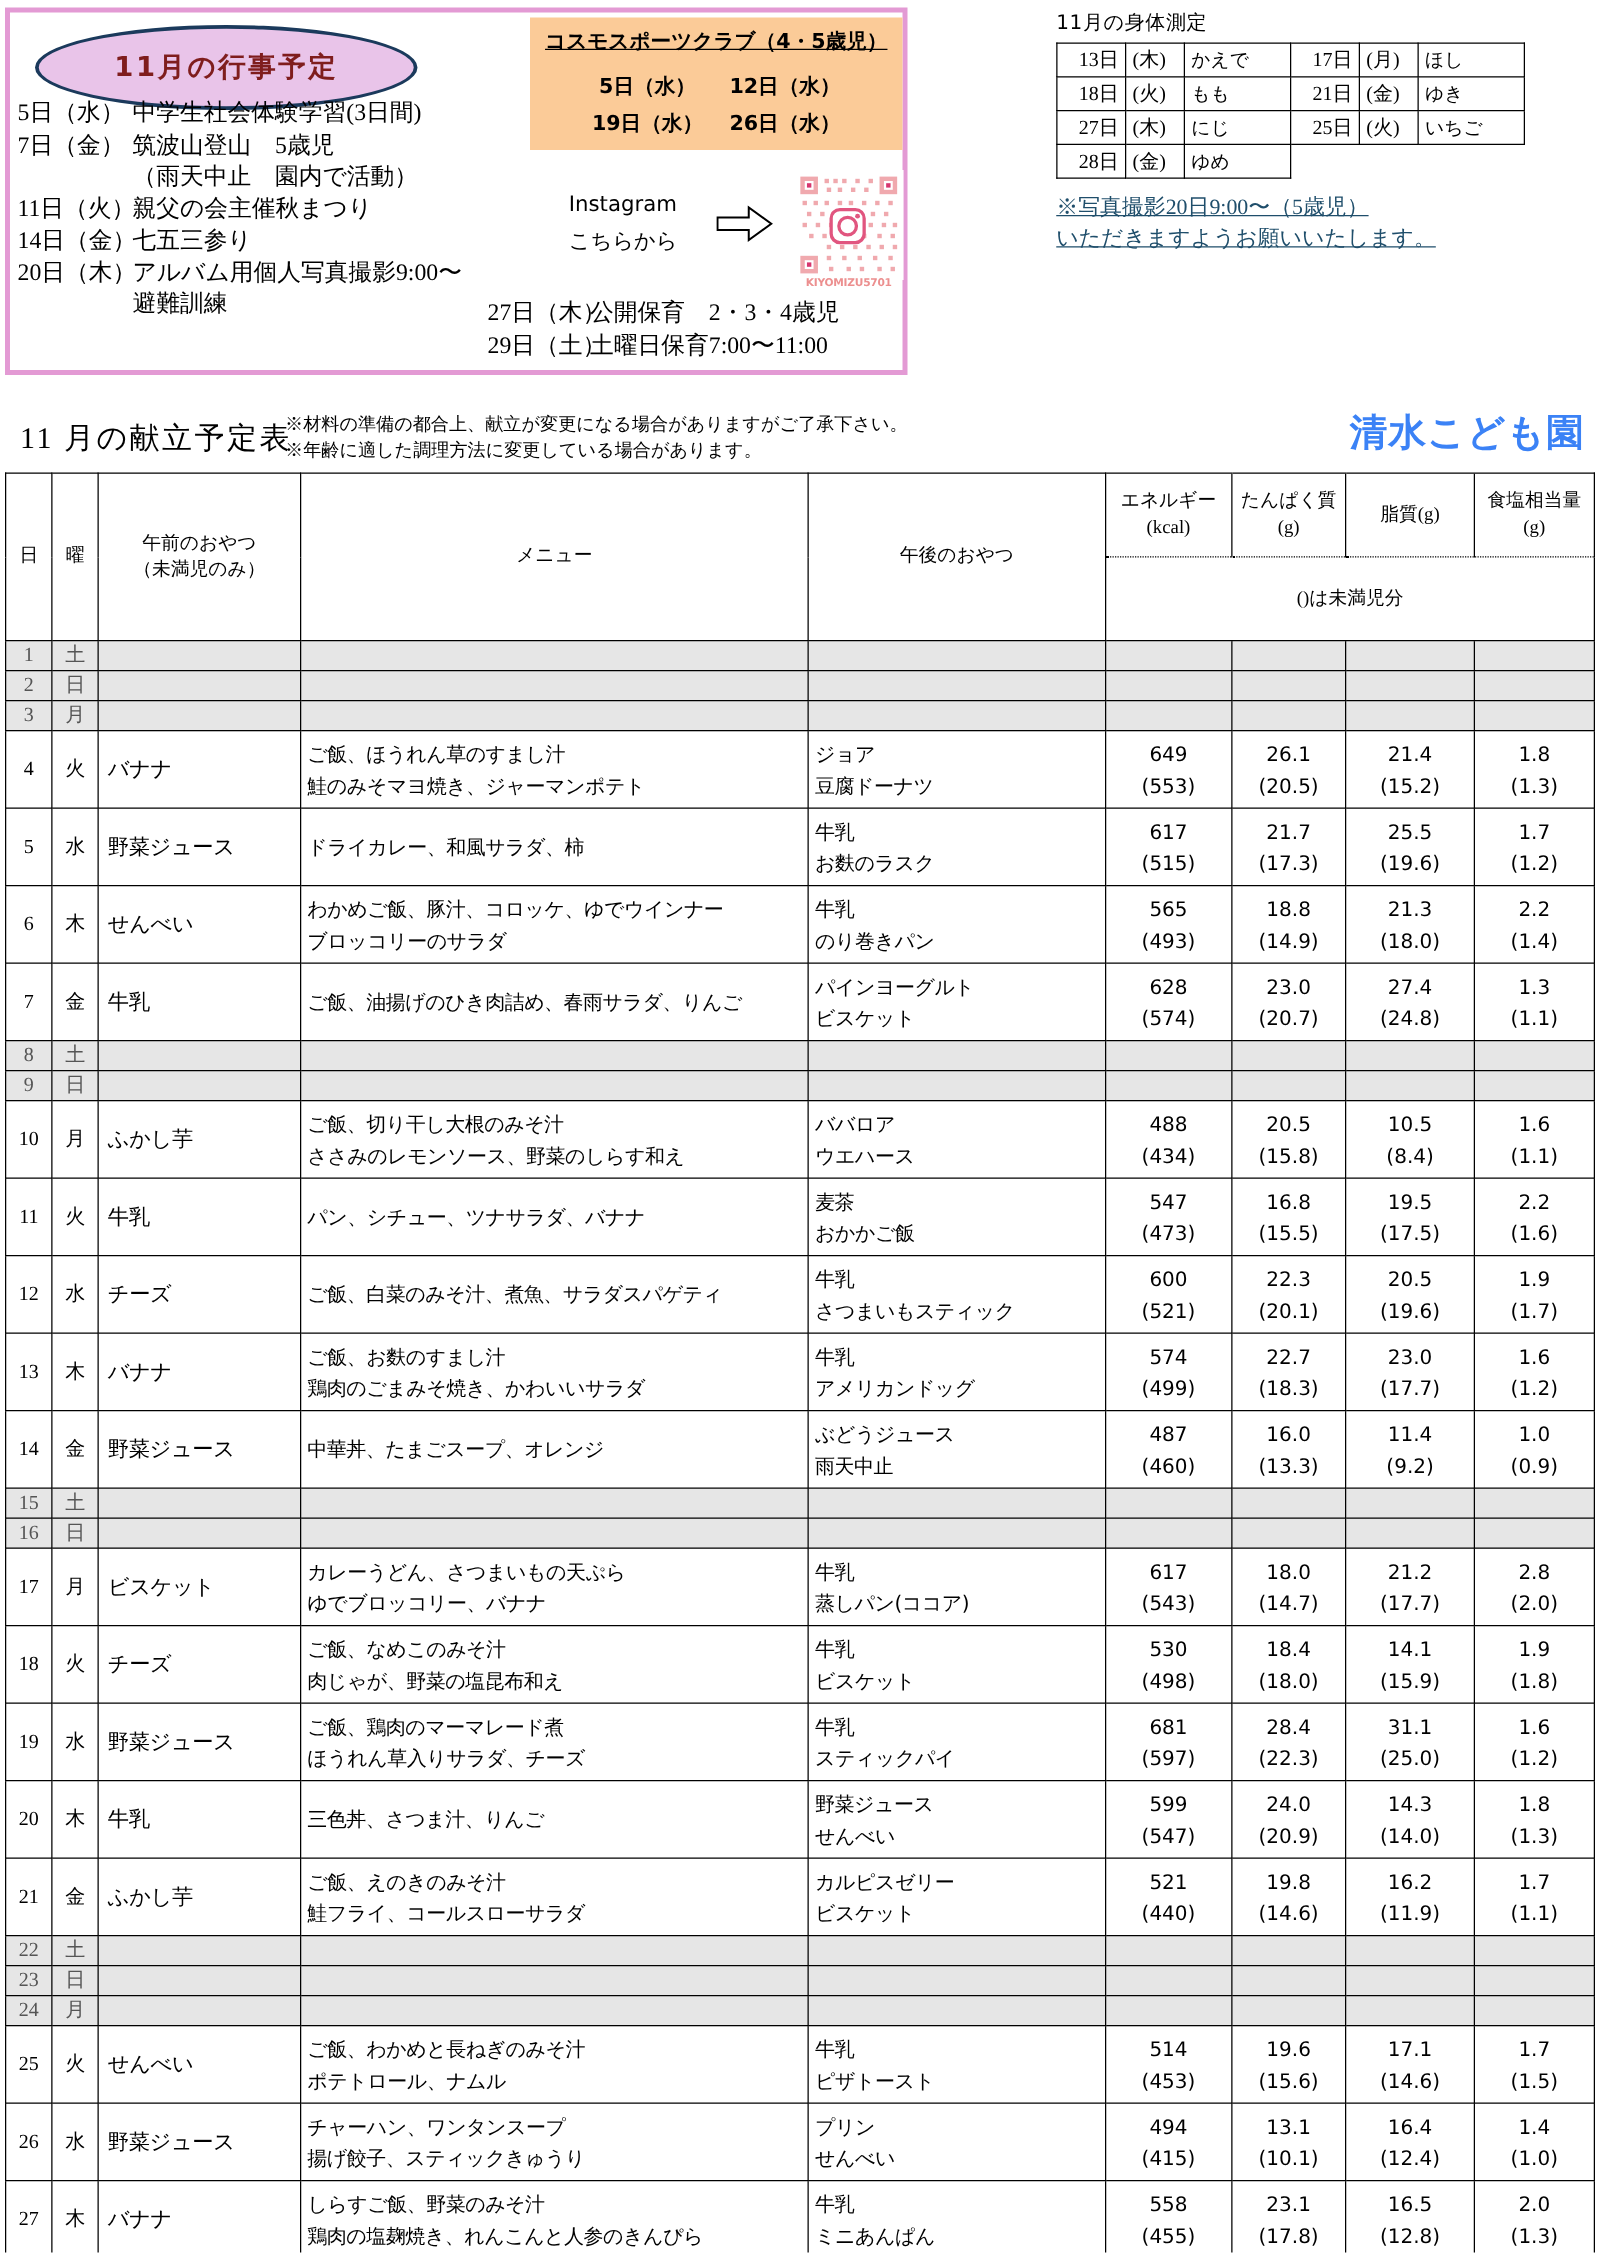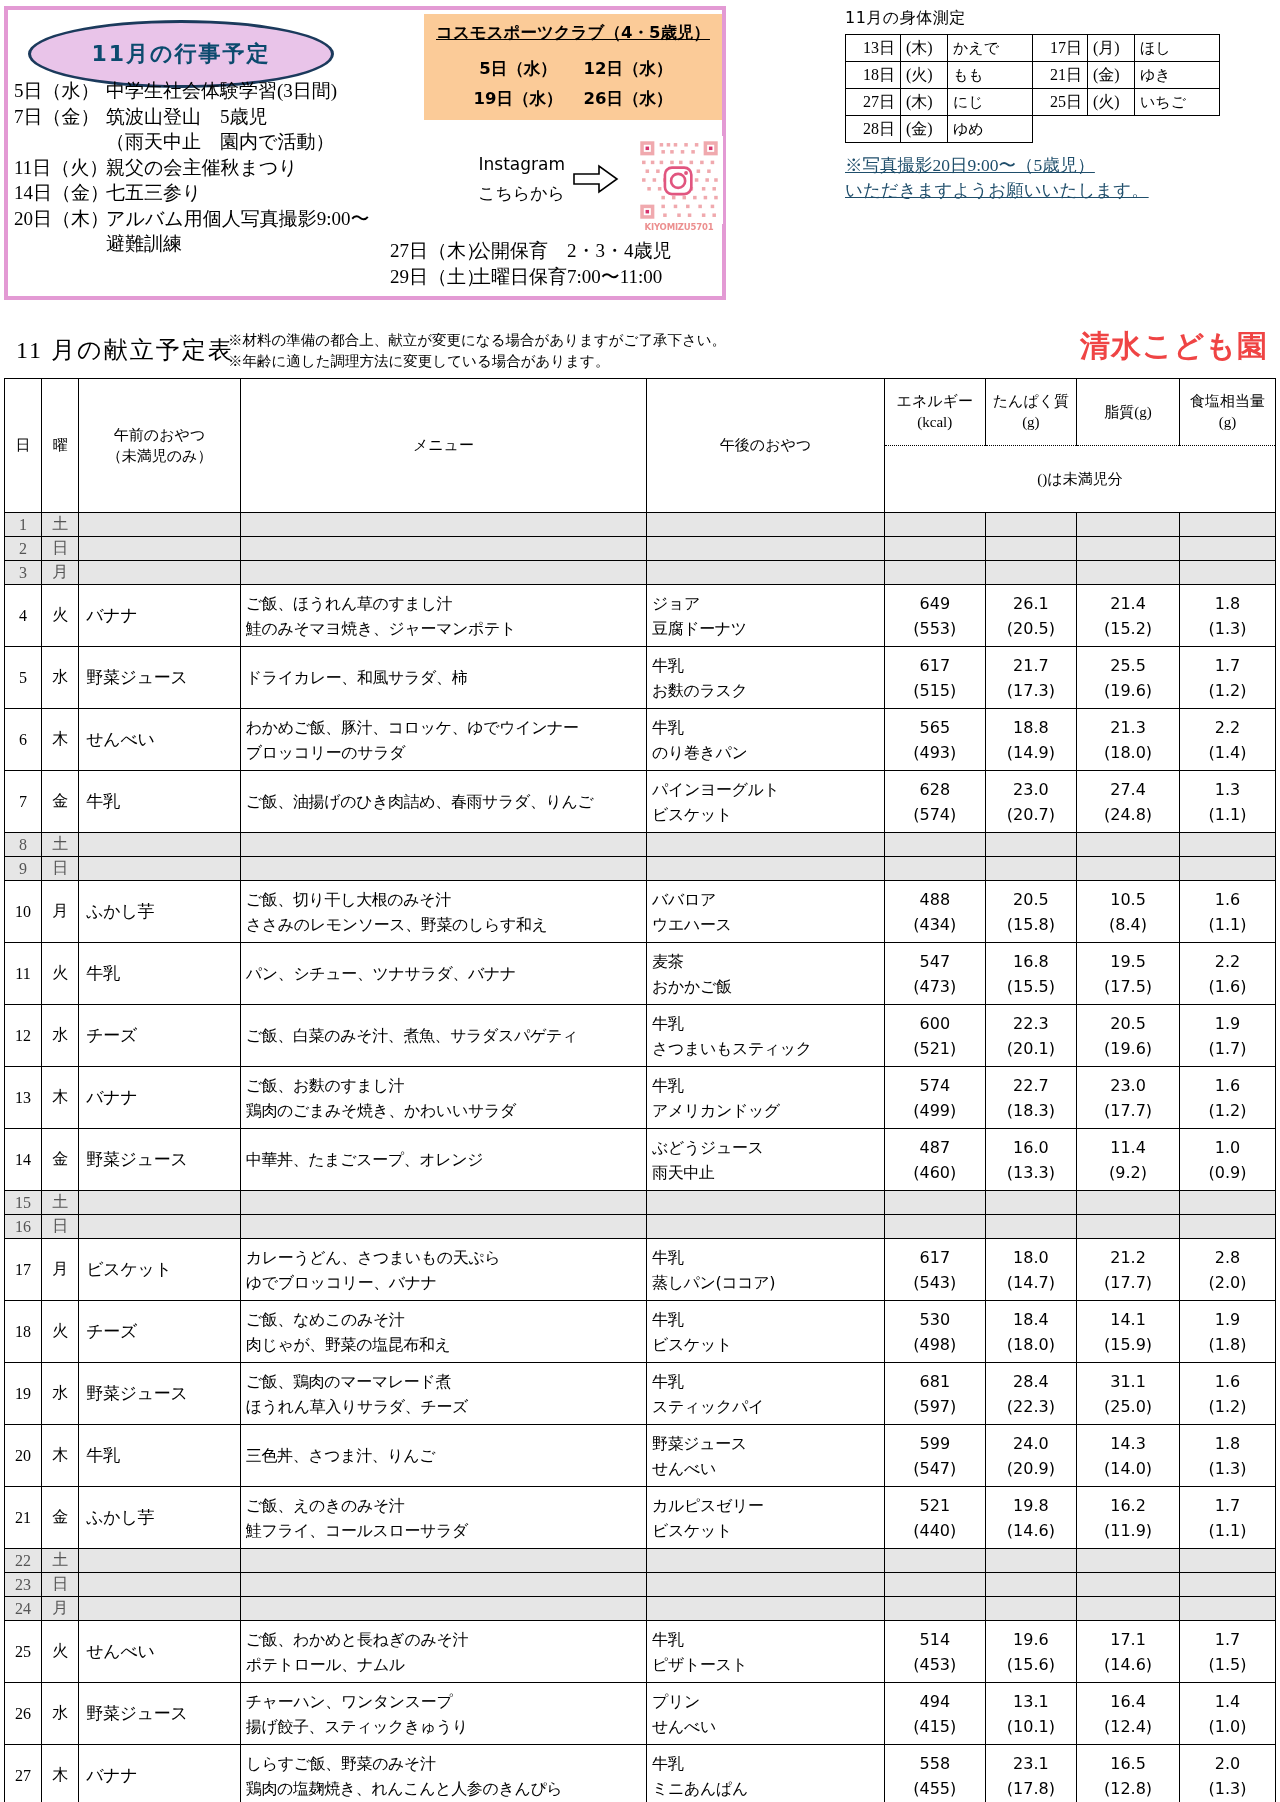--- a/index.html
+++ b/index.html
@@ -47,21 +47,21 @@
     border-radius: 50%;
     background: #e9c4e9;
     display: flex;
     align-items: center;
     justify-content: center;
   }
   .title-ellipse span {
     font-family: "DejaVu Sans", sans-serif;
     font-size: 22px;
     font-weight: bold;
-    color: #0c4a6e;
+    color: #7f1d1d;
     letter-spacing: 2px;
   }
 
   
   .event-list {
     position: absolute;
     left: 14px;
     top: 78px;
     width: 390px;
     font-size: 19px;
@@ -133,21 +133,21 @@
     left: 455px;
     top: 142px;
     width: 265px;
     height: 115px;
   }
   .insta-label {
     position: absolute;
     left: 0;
     top: 8px;
     width: 110px;
-    text-align: right;
+    text-align: left;
     font-family: "DejaVu Sans", sans-serif;
     font-size: 17px;
     line-height: 29px;
   }
   .insta-arrow {
     position: absolute;
     left: 118px;
     top: 22px;
   }
   .qr-wrap {
@@ -516,21 +516,21 @@
       </div>
   </div>
 </div>
 
 <div class="menu-header">
   <div class="menu-title">11 月の献立予定表</div>
   <div class="menu-notes">
       <div>※材料の準備の都合上、献立が変更になる場合がありますがご了承下さい。</div>
       <div>※年齢に適した調理方法に変更している場合があります。</div>
     </div>
-  <div class="brand-logo" style="color: #ef4444;">清水こども園</div>
+  <div class="brand-logo" style="color: #3b82f6;">清水こども園</div>
 </div>
 
 <table class="menu">
   <colgroup>
     <col class="c-day">
       <col class="c-dow">
       <col class="c-am">
       <col class="c-menu">
     <col class="c-pm">
       <col class="c-kcal">

